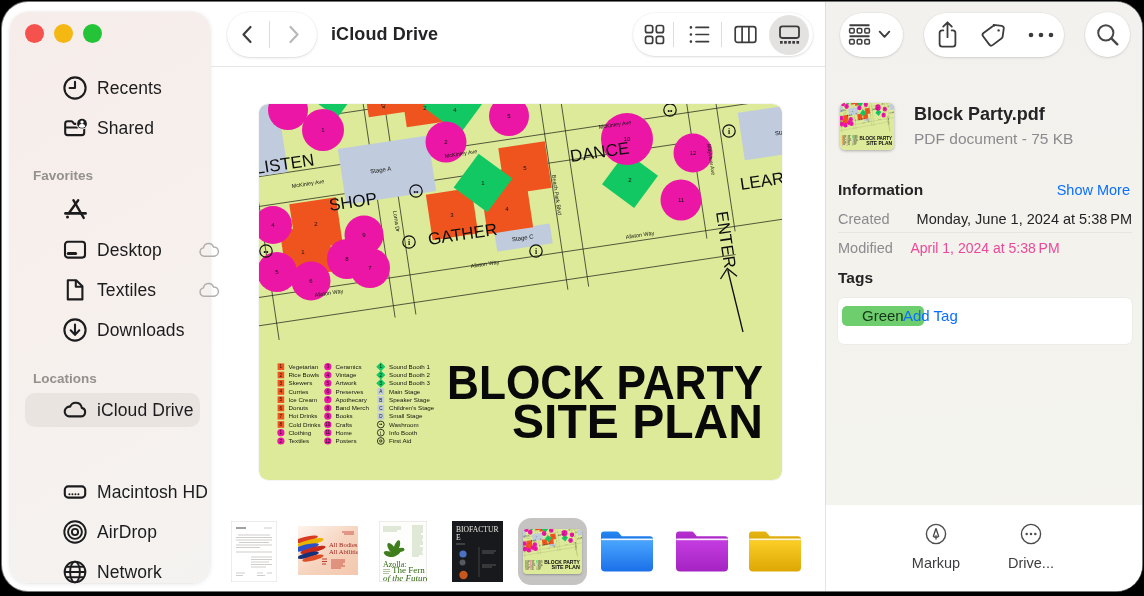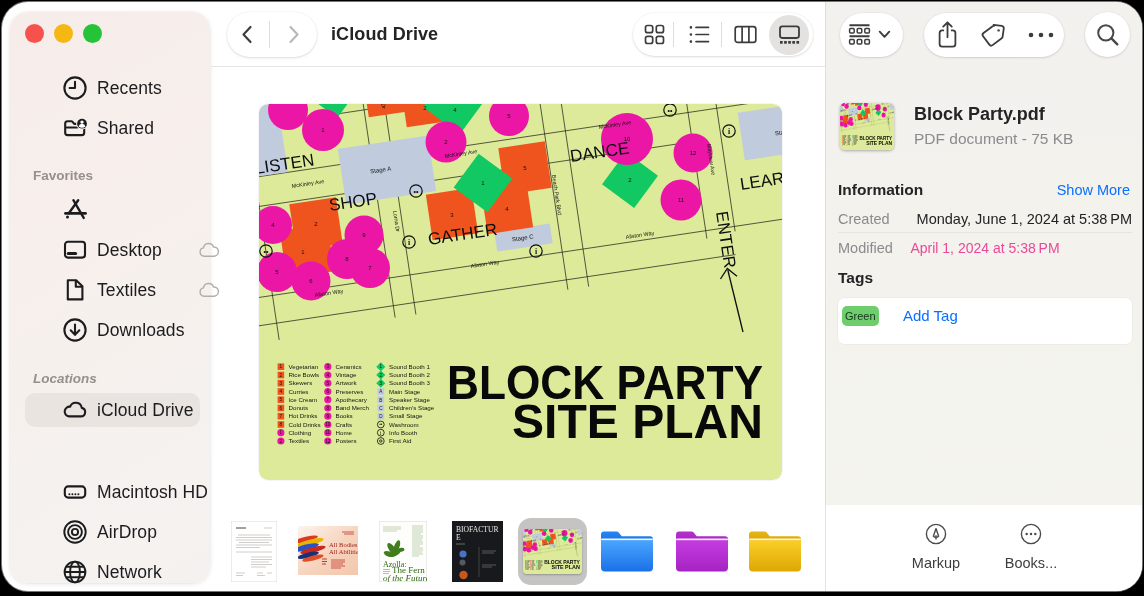--- a/index.html
+++ b/index.html
@@ -99,21 +99,21 @@
   </div>
 
   <div class="srow" style="top:308px;">
     <svg class="icon" viewBox="0 0 26 26" fill="none" stroke="#1c1c1e" stroke-width="2.1" stroke-linecap="round" stroke-linejoin="round">
       <circle cx="13" cy="13" r="10.6"></circle>
         <path d="M13 7.6 V17.6 M8.7 13.3 L13 17.9 L17.3 13.3"></path>
       </svg>
     <span class="lbl">Downloads</span>
   </div>
 
-  <div class="shead" style="top:369px;font-style:italic;">Locations</div>
+  <div class="shead" style="top:369px;">Locations</div>
 
   <div class="selrow"></div>
 
   <div class="srow" style="top:388px;">
     <svg class="icon" viewBox="0 0 26 26" fill="none" stroke="#1c1c1e" stroke-width="2.1" stroke-linejoin="round">
       <path d="M7 19.4 h11.8 a4.3 4.3 0 0 0 .95-8.5 a6 6 0 0 0 -11.6-1.2 a4.7 4.7 0 0 0 -1.15 9.7 z"></path>
       </svg>
     <span class="lbl">iCloud Drive</span>
   </div>
 
@@ -644,41 +644,41 @@
 
   <div class="hairline" style="left:836px;top:230px;width:294px;height:1px;"></div>
 
   <div class="abs gray" style="left:836px;top:238px;font-size:14.5px;text-align:center;">Modified</div>
   <div class="abs" style="left:836px;top:238px;width:294px;text-align:center;font-size:14px;color:#ec4899;">April 1, 2024 at 5:38 PM</div>
 
   <div class="abs" style="left:836px;top:267px;font-size:15.5px;font-weight:bold;color:#242426;">Tags</div>
 
   <div class="abs" style="left:836px;top:296px;width:294px;height:46px;border-radius:6px;background:#fff;box-shadow:0 0 0 .5px rgba(0,0,0,.06);"></div>
 
-  <div class="abs" style="left:840px;top:304px;height:20px;line-height:20px;padding:0 3px;border-radius:5px;background:#6ecd6c;font-size:11px;color:#16351a;">Green</div>
+  <div class="abs" style="left:840px;top:304px;height:20px;line-height:20px;padding:0 20px;border-radius:5px;background:#6ecd6c;font-size:15px;color:#16351a;">Green</div>
 
   <div class="abs blue" style="left:901px;top:305px;font-size:15px;">Add Tag</div>
 
   <div class="abs" style="left:823px;top:503px;width:317px;height:86px;background:#fff;border-left:1px solid #e6e4e1;"></div>
 
   <svg class="abs" style="left:923px;top:521px;" width="22" height="22" viewBox="0 0 22 22" fill="none" stroke="#4c4c4e" stroke-width="1.4">
     <circle cx="11" cy="11" r="9.6"></circle>
     <path d="M11 5.6 L13.6 13.2 a3.4 3.4 0 0 1 -5.2 0 z M11 12.2 V16.4" stroke-linejoin="round"></path>
   </svg>
   <div class="abs" style="left:884px;top:553px;width:100px;text-align:center;font-size:14.5px;color:#3e3e40;">Markup</div>
 
   <svg class="abs" style="left:1018px;top:521px;" width="22" height="22" viewBox="0 0 22 22">
     <circle cx="11" cy="11" r="9.6" fill="none" stroke="#4c4c4e" stroke-width="1.4"></circle>
     <g fill="#4c4c4e">
         <circle cx="6.7" cy="11" r="1.25"></circle>
         <circle cx="11" cy="11" r="1.25"></circle>
         <circle cx="15.3" cy="11" r="1.25"></circle>
       </g>
   </svg>
-  <div class="abs" style="left:979px;top:553px;width:100px;text-align:center;font-size:14.5px;color:#3e3e40;">Books...</div>
+  <div class="abs" style="left:979px;top:553px;width:100px;text-align:center;font-size:14.5px;color:#3e3e40;">Drive...</div>
 
   <div class="pill" style="left:838px;top:11px;width:63px;height:44px;border-radius:22px;"></div>
 
   <div class="pill" style="left:922px;top:11px;width:140px;height:44px;border-radius:22px;"></div>
 
   <div class="pill" style="left:1083px;top:10px;width:45px;height:45px;border-radius:50%;"></div>
 
   <svg class="tbicon" style="left:846px;top:22px;" width="23" height="21" viewBox="0 0 23 21" fill="none" stroke="#3c3c3e" stroke-width="1.5">
     <path d="M1.5 1.2 H21.5" stroke-width="1.9"></path>
     <rect x="1.6" y="4.4" width="4.6" height="4.6" rx="1"></rect>

